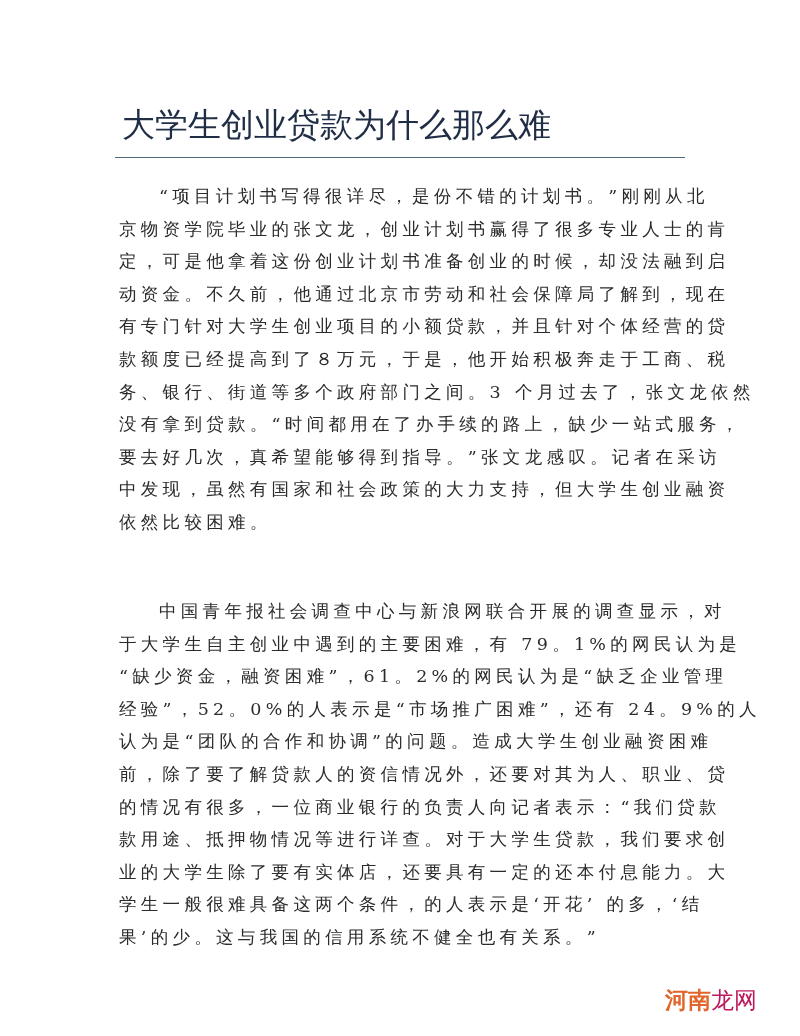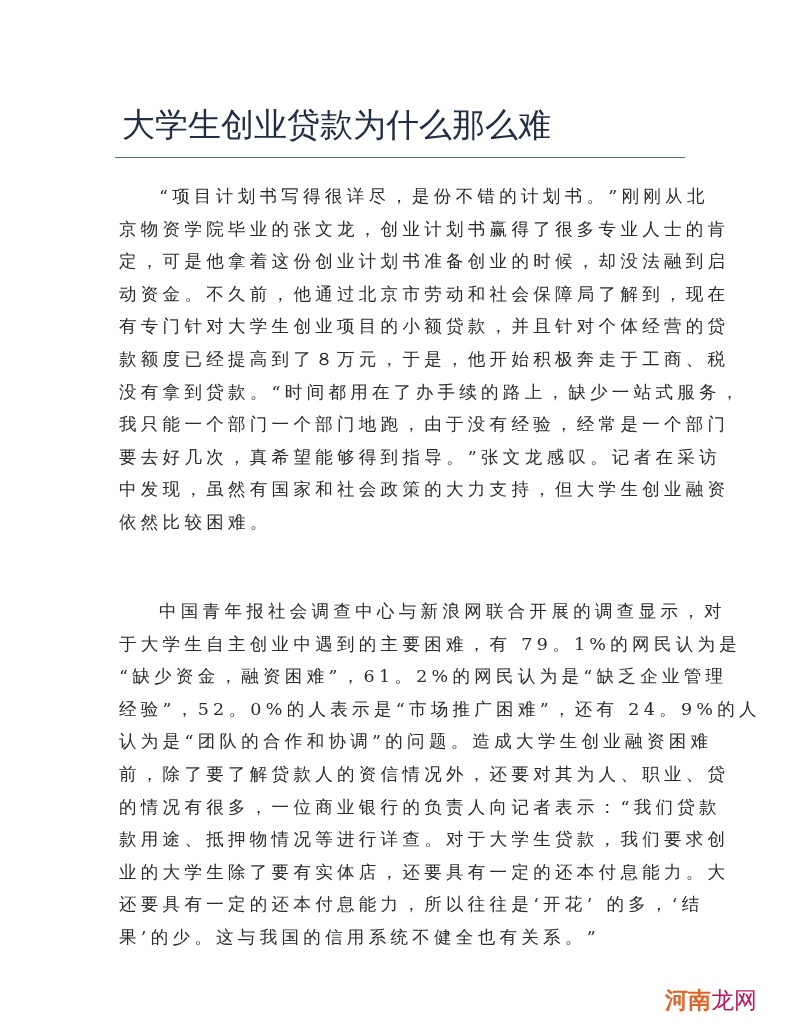--- a/index.html
+++ b/index.html
@@ -83,38 +83,38 @@
   <h1 class="doc-title">大学生创业贷款为什么那么难</h1>
   <div class="title-rule"></div>
 
   <div class="body-text" id="para-1">
     <span class="line indent">“项目计划书写得很详尽，是份不错的计划书。”刚刚从北</span>
     <span class="line">京物资学院毕业的张文龙，创业计划书赢得了很多专业人士的肯</span>
     <span class="line">定，可是他拿着这份创业计划书准备创业的时候，却没法融到启</span>
     <span class="line">动资金。不久前，他通过北京市劳动和社会保障局了解到，现在</span>
     <span class="line">有专门针对大学生创业项目的小额贷款，并且针对个体经营的贷</span>
     <span class="line">款额度已经提高到了８万元，于是，他开始积极奔走于工商、税</span>
+    <span class="line">务、银行、街道等多个政府部门之间。3 个月过去了，张文龙依然</span>
     <span class="line">没有拿到贷款。“时间都用在了办手续的路上，缺少一站式服务，</span>
-    <span class="line">我只能一个部门一个部门地跑，由于没有经验，经常是一个部门</span>
     <span class="line">要去好几次，真希望能够得到指导。”张文龙感叹。记者在采访</span>
     <span class="line">中发现，虽然有国家和社会政策的大力支持，但大学生创业融资</span>
     <span class="line">依然比较困难。</span>
   </div>
 
   <div class="body-text" id="para-2">
     <span class="line indent">中国青年报社会调查中心与新浪网联合开展的调查显示，对</span>
     <span class="line">于大学生自主创业中遇到的主要困难，有 79。1%的网民认为是</span>
     <span class="line">“缺少资金，融资困难”，61。2%的网民认为是“缺乏企业管理</span>
     <span class="line">经验”，52。0%的人表示是“市场推广困难”，还有 24。9%的人</span>
     <span class="line">认为是“团队的合作和协调”的问题。造成大学生创业融资困难</span>
     <span class="line">前，除了要了解贷款人的资信情况外，还要对其为人、职业、贷</span>
     <span class="line">的情况有很多，一位商业银行的负责人向记者表示：“我们贷款</span>
     <span class="line">款用途、抵押物情况等进行详查。对于大学生贷款，我们要求创</span>
     <span class="line">业的大学生除了要有实体店，还要具有一定的还本付息能力。大</span>
-    <span class="line">还要具有一定的还本付息能力，所以往往是‘开花’ 的多，‘结</span>
+    <span class="line">学生一般很难具备这两个条件，的人表示是‘开花’ 的多，‘结</span>
     <span class="line">果’的少。这与我国的信用系统不健全也有关系。”</span>
   </div>
 
   <div class="watermark">
     <span class="wm-a">河南</span><span class="wm-b">龙网</span>
   </div>
 
 </div>
 
 </body></html>

